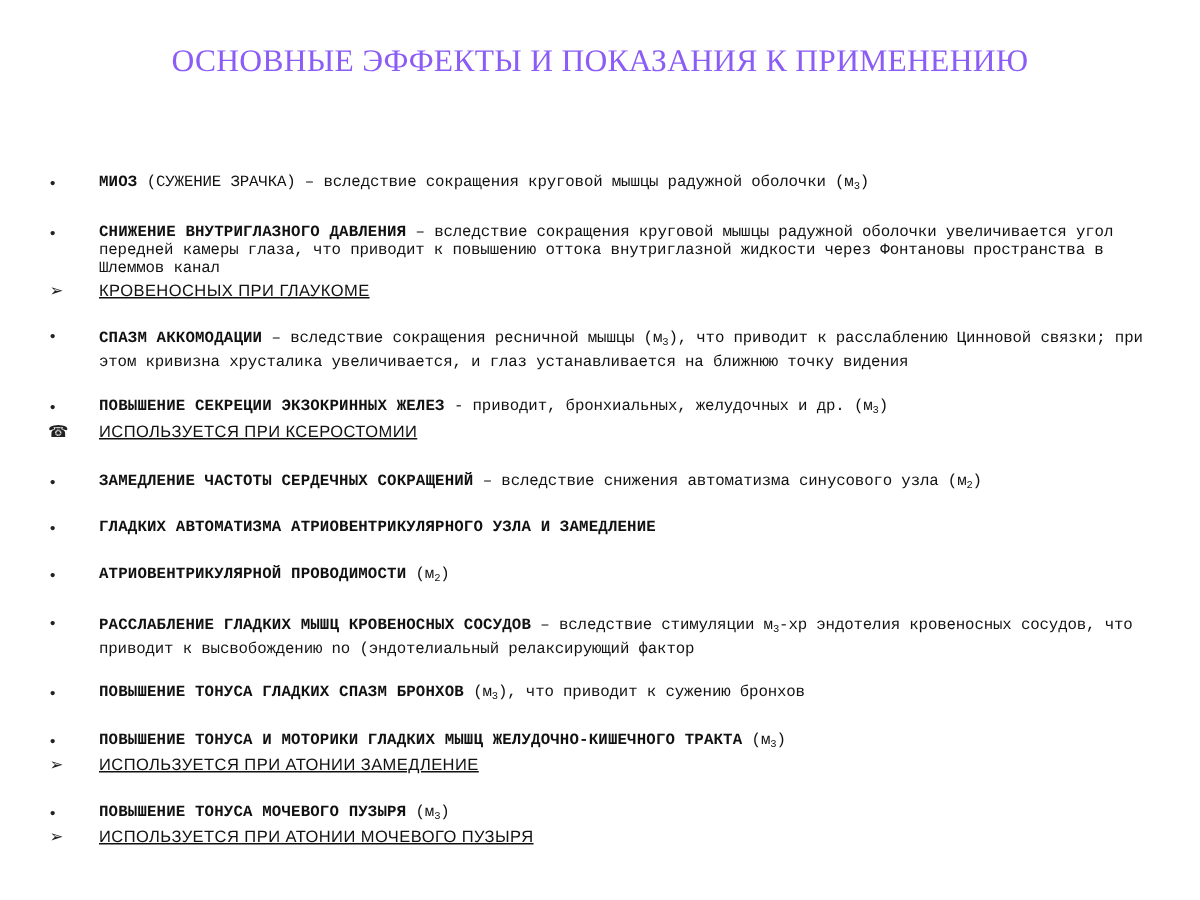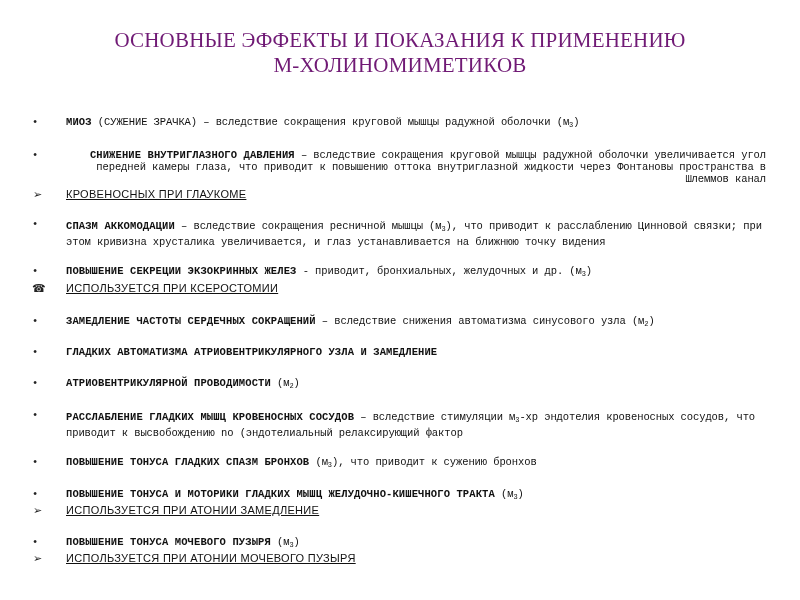--- a/index.html
+++ b/index.html
@@ -17,21 +17,21 @@
     }
     .title {
       position: absolute;
       left: 0;
       top: 28px;
       width: 800px;
       text-align: center;
       font-family: "Liberation Serif", serif;
       font-size: 21px;
       line-height: 25px;
-      color: #701a75;
+      color: #8b5cf6;
       letter-spacing: 0.2px;
     }
     .title div { white-space: nowrap; }
     .item {
       position: absolute;
       left: 30px;
       width: 740px;
     }
     .marker {
       position: absolute;
@@ -80,31 +80,30 @@
       color: #111;
       white-space: nowrap;
     }
     sub { font-size: 7px; vertical-align: -2px; line-height: 0; }
   </style>
 </head>
 <body>
 
 <div class="title">
   <div>ОСНОВНЫЕ ЭФФЕКТЫ  И ПОКАЗАНИЯ К ПРИМЕНЕНИЮ</div>
-  <div>М-ХОЛИНОМИМЕТИКОВ</div>
 </div>
 
 <div class="item" style="top:116px;">
   <span class="marker dot">•</span>
   <div class="text"><b>МИОЗ</b><span> (СУЖЕНИЕ ЗРАЧКА) – вследствие сокращения круговой мышцы радужной оболочки (м</span><sub>3</sub><span>)</span></div>
 </div>
 
 <div class="item" style="top:149px;">
   <span class="marker dot">•</span>
-  <div class="text" style="line-height:12px;text-align:right;"><b>СНИЖЕНИЕ ВНУТРИГЛАЗНОГО ДАВЛЕНИЯ</b><span> – вследствие сокращения круговой мышцы радужной оболочки увеличивается угол передней камеры глаза, что приводит к повышению оттока внутриглазной жидкости через Фонтановы пространства в Шлеммов канал</span></div>
+  <div class="text" style="line-height:12px;"><b>СНИЖЕНИЕ ВНУТРИГЛАЗНОГО ДАВЛЕНИЯ</b><span> – вследствие сокращения круговой мышцы радужной оболочки увеличивается угол передней камеры глаза, что приводит к повышению оттока внутриглазной жидкости через Фонтановы пространства в Шлеммов канал</span></div>
 </div>
 
 <div class="item" style="top:188px;">
   <span class="marker arrow">➢</span>
   <span class="uses">КРОВЕНОСНЫХ ПРИ ГЛАУКОМЕ</span>
 </div>
 
 <div class="item" style="top:218px;">
   <span class="marker dot">•</span>
   <div class="text" style="line-height:16px;"><b>СПАЗМ АККОМОДАЦИИ</b><span> – вследствие сокращения ресничной мышцы (м</span><sub>3</sub><span>), что приводит к расслаблению Цинновой связки; при этом кривизна хрусталика увеличивается, и глаз устанавливается на ближнюю точку видения</span></div>

